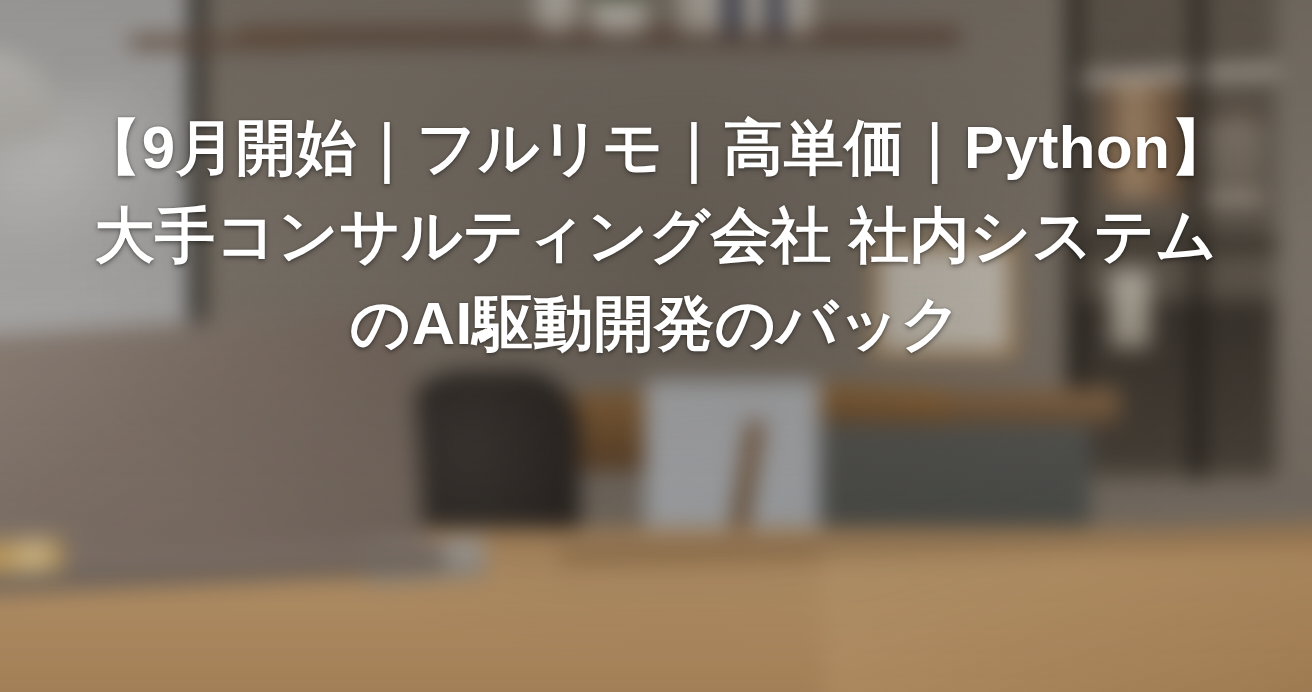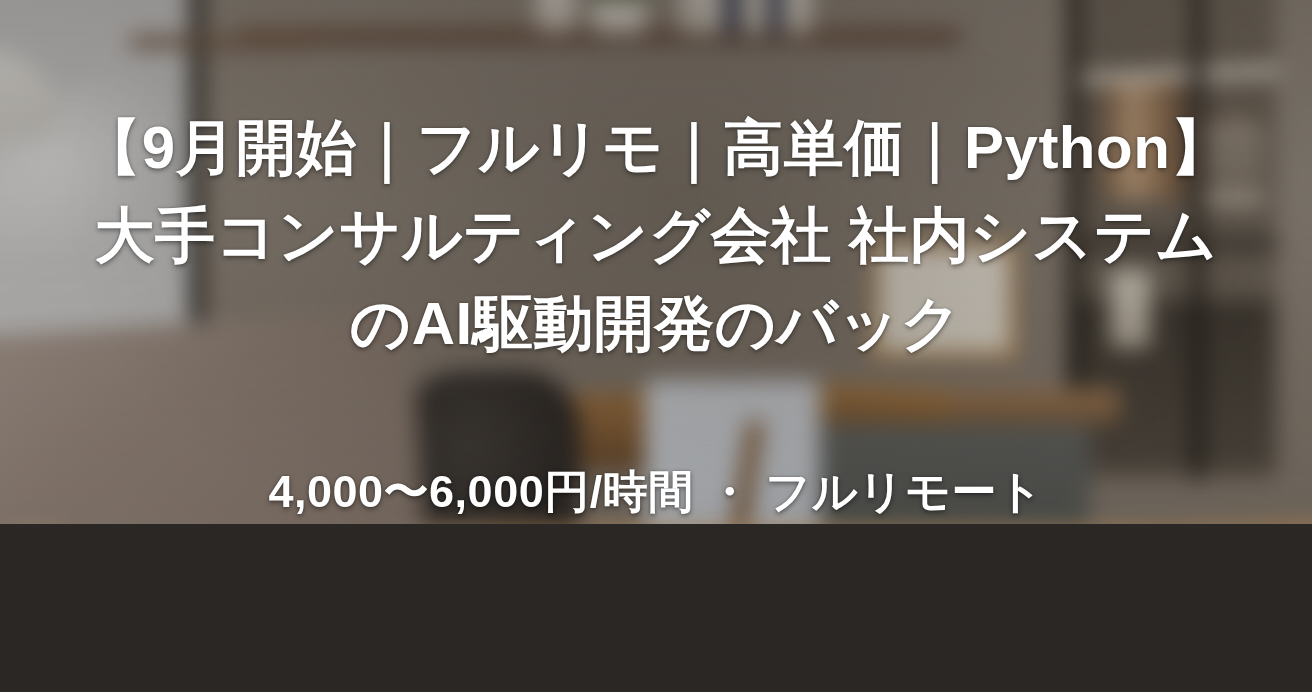--- a/index.html
+++ b/index.html
@@ -7,21 +7,21 @@
     padding: 0;
     background: #2b2724;
   }
   body {
     font-family: "Liberation Sans", "DejaVu Sans", sans-serif;
   }
 
   .banner {
     position: relative;
     width: 1312px;
-    height: 524px;
+    height: 692px;
     overflow: hidden;
     background: #6b6259;
   }
 
   
   .photo {
     position: absolute;
     inset: 0;
     overflow: hidden;
   }
@@ -481,16 +481,15 @@
       <div class="scn-laptop-base"></div>
       <div class="scn-trinket"></div>
     </div>
   </div>
 
   <div class="overlay"></div>
   <div class="overlay-center"></div>
 
   <div class="content">
     <h1 class="title">【9月開始｜フルリモ｜高単価｜Python】大手コンサルティング会社 社内システムのAI駆動開発のバック</h1>
-    <p class="subtitle">4,000〜6,000円/時間 ・ フルリモート</p>
   </div>
 
 </div>
 
 </body></html>

